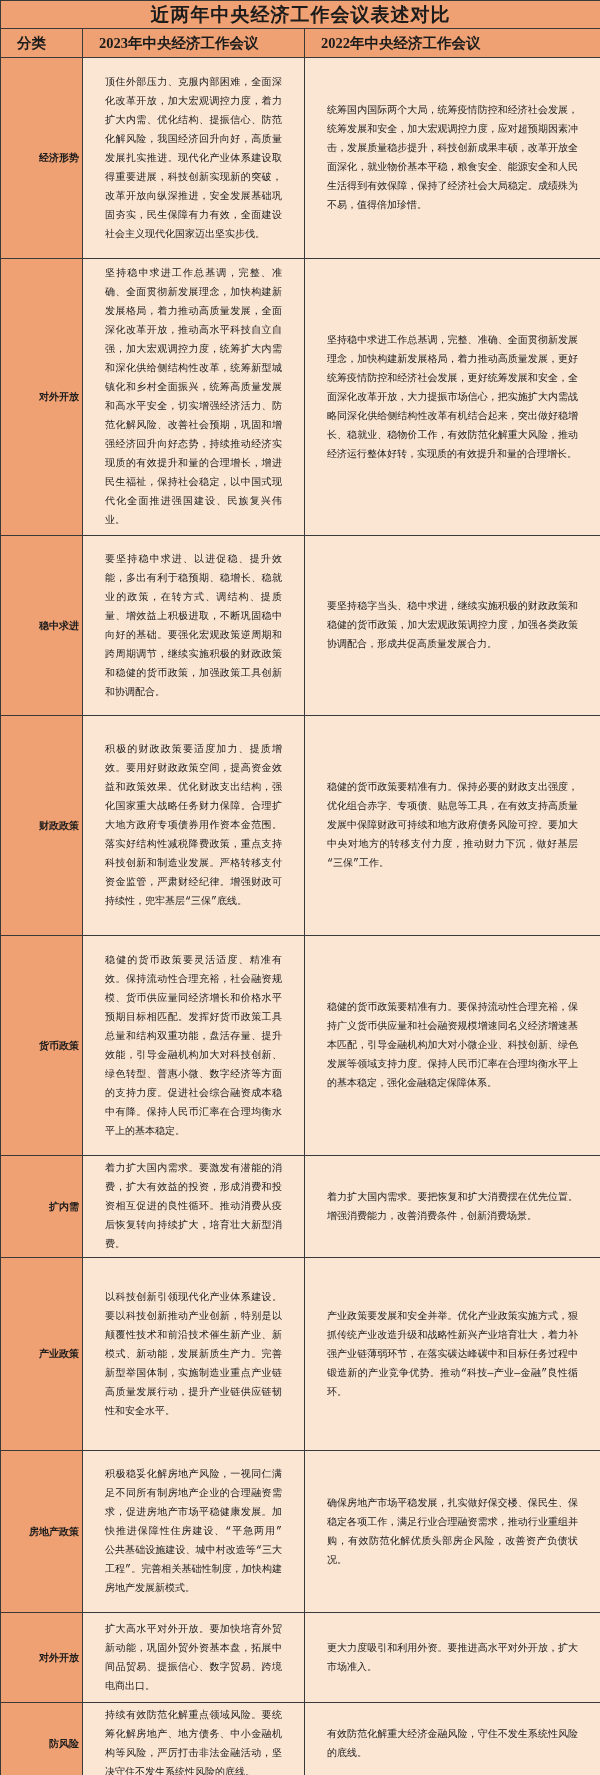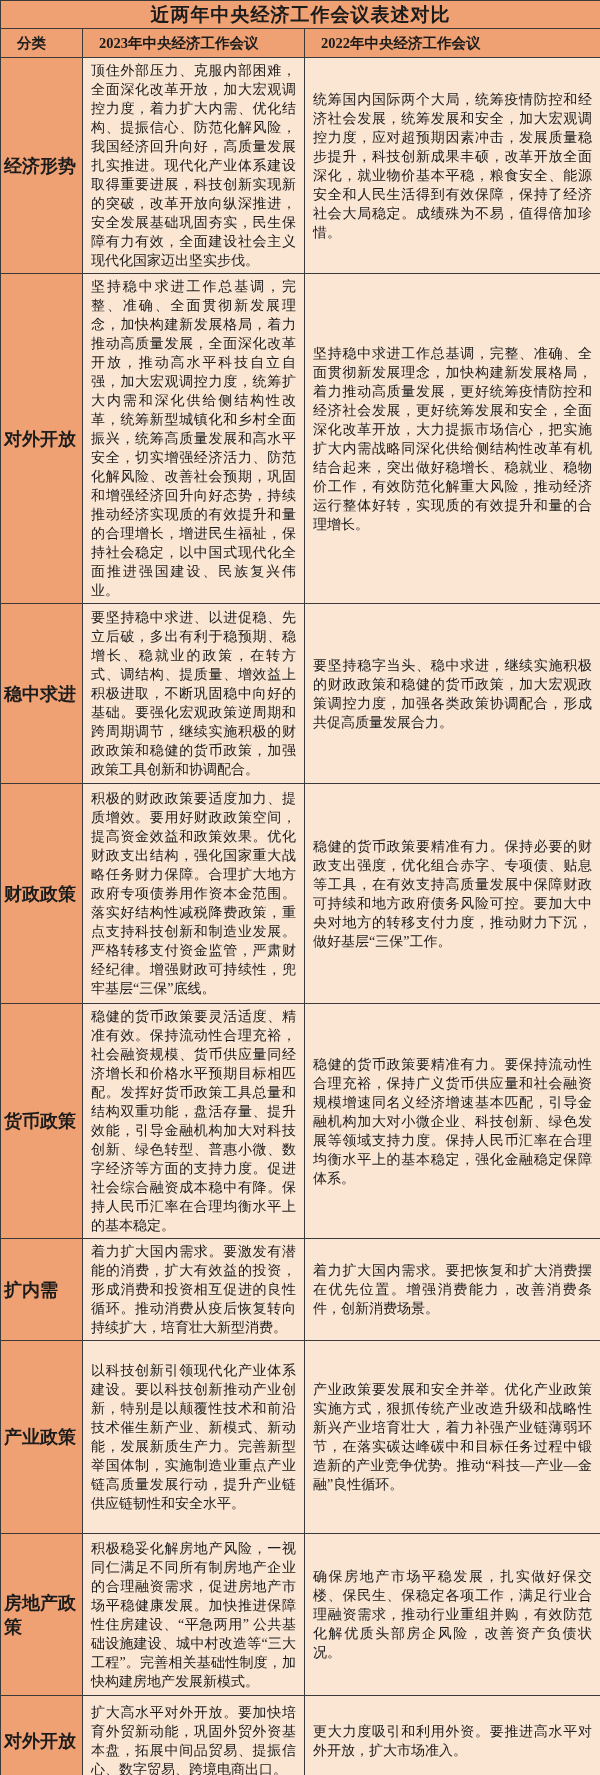--- a/index.html
+++ b/index.html
@@ -28,33 +28,34 @@
   .colhead{
     background:var(--orange);
     height:29px;
     text-align:left;
     font-size:14.5px;
     font-weight:bold;
     padding:2px 16px;
   }
   .cat{
     background:var(--orange);
-    font-size:18px;
+    font-size:10px;
     font-weight:bold;
-    text-align:left;
+    text-align:right;
     padding:2px 3px;
   }
   .cell{
     background:var(--peach);
-    font-size:14px;
+    font-size:10px;
     line-height:19px;
     text-align:justify;
     text-justify:inter-character;
-    padding:3px 8px;
+    padding:3px 22px;
     word-break:break-all;
+    font-family:Liberation Mono, monospace;
   }
   
   tr.r0{height:201px;} tr.r1{height:277px;} tr.r2{height:180px;}
   tr.r3{height:220px;} tr.r4{height:220px;} tr.r5{height:100px;}
   tr.r6{height:193px;} tr.r7{height:162px;} tr.r8{height:90px;}
   tr.r9{height:75px;}
   .watermark{
     position:absolute;
     right:6px;
     bottom:6px;
@@ -96,21 +97,21 @@
   </tr>
 
   <tr class="data-row r1">
     <th class="cat">对外开放</th>
     <td class="cell y23">坚持稳中求进工作总基调，完整、准确、全面贯彻新发展理念，加快构建新发展格局，着力推动高质量发展，全面深化改革开放，推动高水平科技自立自强，加大宏观调控力度，统筹扩大内需和深化供给侧结构性改革，统筹新型城镇化和乡村全面振兴，统筹高质量发展和高水平安全，切实增强经济活力、防范化解风险、改善社会预期，巩固和增强经济回升向好态势，持续推动经济实现质的有效提升和量的合理增长，增进民生福祉，保持社会稳定，以中国式现代化全面推进强国建设、民族复兴伟业。</td>
     <td class="cell y22">坚持稳中求进工作总基调，完整、准确、全面贯彻新发展理念，加快构建新发展格局，着力推动高质量发展，更好统筹疫情防控和经济社会发展，更好统筹发展和安全，全面深化改革开放，大力提振市场信心，把实施扩大内需战略同深化供给侧结构性改革有机结合起来，突出做好稳增长、稳就业、稳物价工作，有效防范化解重大风险，推动经济运行整体好转，实现质的有效提升和量的合理增长。</td>
   </tr>
 
   <tr class="data-row r2">
     <th class="cat">稳中求进</th>
-    <td class="cell y23">要坚持稳中求进、以进促稳、先立后破，多出有利于稳预期、稳增长、稳就业的政策，在转方式、调结构、提质量、增效益上积极进取，不断巩固稳中向好的基础。要强化宏观政策逆周期和跨周期调节，继续实施积极的财政政策和稳健的货币政策，加强政策工具创新和协调配合。</td>
+    <td class="cell y23">要坚持稳中求进、以进促稳、提升效能，多出有利于稳预期、稳增长、稳就业的政策，在转方式、调结构、提质量、增效益上积极进取，不断巩固稳中向好的基础。要强化宏观政策逆周期和跨周期调节，继续实施积极的财政政策和稳健的货币政策，加强政策工具创新和协调配合。</td>
     <td class="cell y22">要坚持稳字当头、稳中求进，继续实施积极的财政政策和稳健的货币政策，加大宏观政策调控力度，加强各类政策协调配合，形成共促高质量发展合力。</td>
   </tr>
 
   <tr class="data-row r3">
     <th class="cat">财政政策</th>
     <td class="cell y23">积极的财政政策要适度加力、提质增效。要用好财政政策空间，提高资金效益和政策效果。优化财政支出结构，强化国家重大战略任务财力保障。合理扩大地方政府专项债券用作资本金范围。落实好结构性减税降费政策，重点支持科技创新和制造业发展。严格转移支付资金监管，严肃财经纪律。增强财政可持续性，兜牢基层“三保”底线。</td>
     <td class="cell y22">稳健的货币政策要精准有力。保持必要的财政支出强度，优化组合赤字、专项债、贴息等工具，在有效支持高质量发展中保障财政可持续和地方政府债务风险可控。要加大中央对地方的转移支付力度，推动财力下沉，做好基层“三保”工作。</td>
   </tr>
 
   <tr class="data-row r4">

